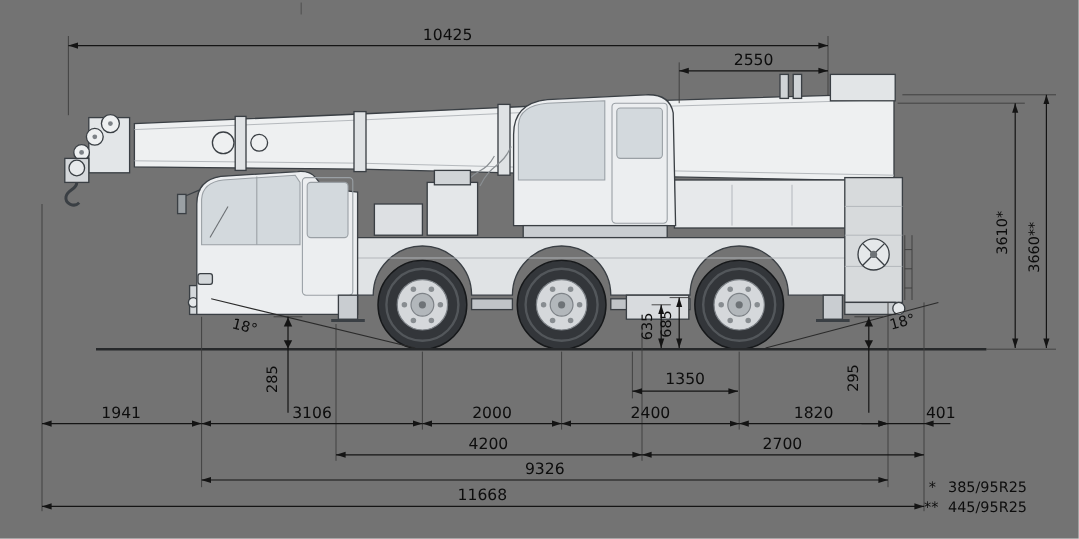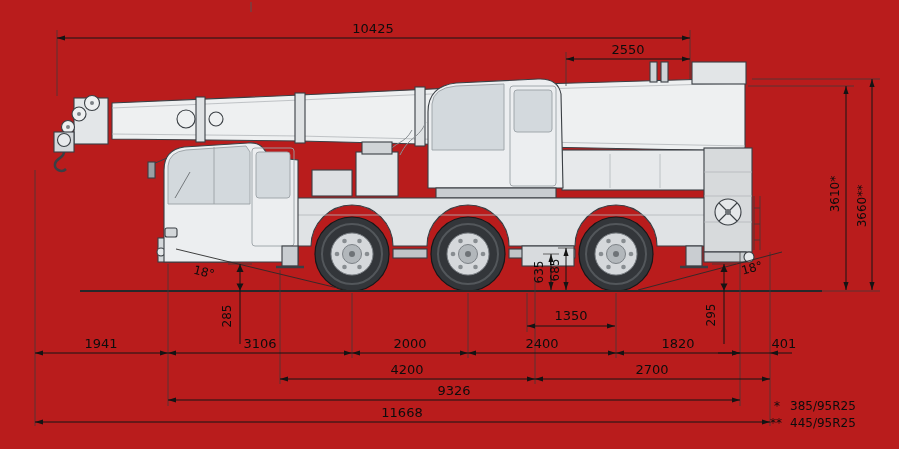--- a/index.html
+++ b/index.html
@@ -1,16 +1,16 @@
 <!DOCTYPE html>
 <html><head>
 <meta charset="utf-8">
 <style>
   html,body{margin:0;padding:0;background:#fff;}
-  .stage{position:relative;width:899px;height:449px;background:#b91c1c;overflow:hidden;font-family:"DejaVu Sans",sans-serif;}
+  .stage{position:relative;width:899px;height:449px;background:#737373;overflow:hidden;font-family:"DejaVu Sans",sans-serif;}
   svg{position:absolute;left:0;top:0;}
   .dim{stroke:#141414;stroke-width:1;fill:none;}
   .ext{stroke:#3c3c3c;stroke-width:0.75;fill:none;}
   .ang{stroke:#2a2a2a;stroke-width:0.9;fill:none;}
   .ol{stroke:#3a3f44;stroke-width:1.1;}
   .seam{stroke:#b2b6ba;stroke-width:0.8;fill:none;}
   text.dt{font:13px "DejaVu Sans",sans-serif;fill:#0d0d0d;text-anchor:middle;}
   text.dts{font:12px "DejaVu Sans",sans-serif;fill:#0d0d0d;text-anchor:middle;}
   text.fn{font:12px "DejaVu Sans",sans-serif;fill:#0d0d0d;text-anchor:start;}
 </style>

